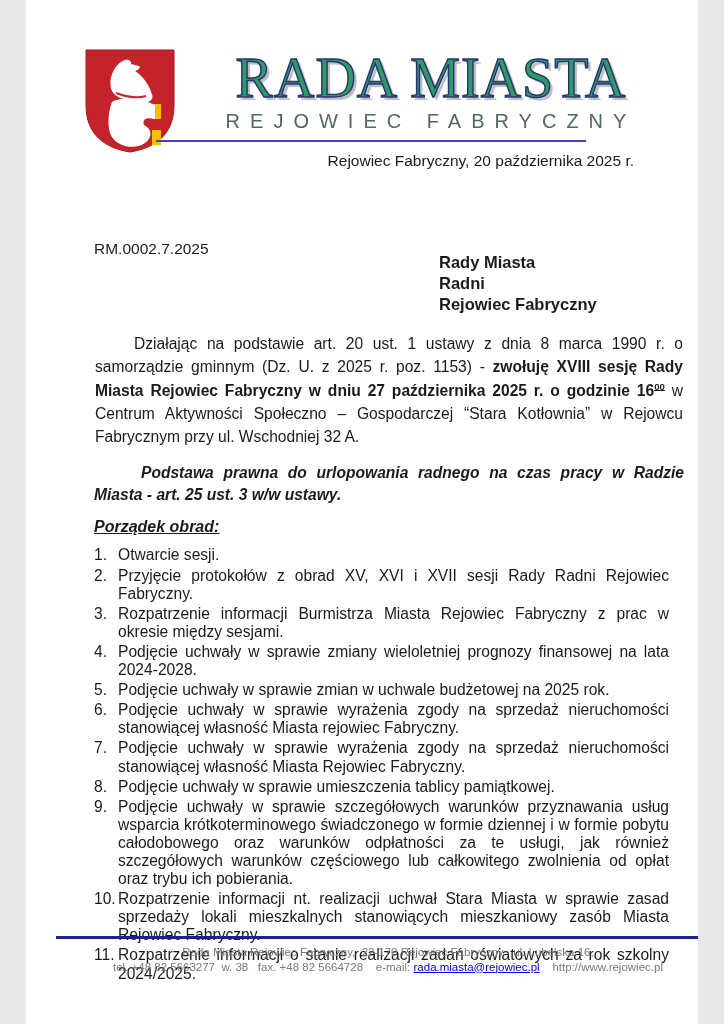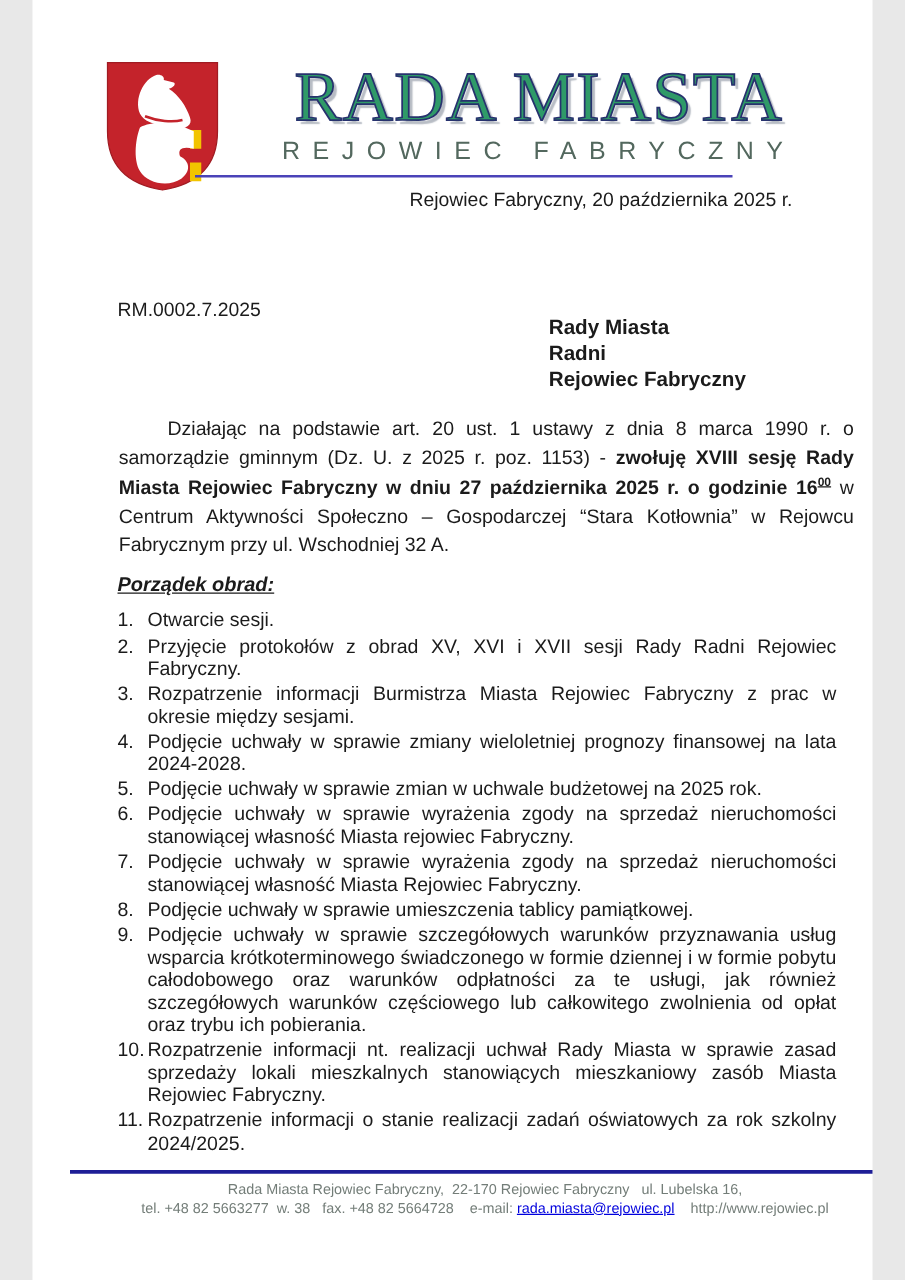--- a/index.html
+++ b/index.html
@@ -96,34 +96,35 @@
 
   <div class="addressee">
     <div>Rady Miasta</div>
     <div>Radni</div>
     <div>Rejowiec Fabryczny</div>
   </div>
 
   <div class="main">
     <p class="intro"><span>Działając na podstawie art. 20 ust. 1 ustawy z dnia 8 marca 1990 r. o samorządzie gminnym (Dz. U. z 2025 r. poz. 1153) - </span><span class="b">zwołuję XVIII sesję Rady Miasta Rejowiec Fabryczny w dniu 27 października 2025 r. o godzinie 16</span><sup class="b u">00</sup><span>  w Centrum Aktywności Społeczno – Gospodarczej “Stara Kotłownia” w Rejowcu Fabrycznym przy ul. Wschodniej 32 A.</span></p>
 
+    <p class="legal">Podstawa prawna do urlopowania radnego na czas pracy w Radzie Miasta - art. 25 ust. 3 w/w ustawy.</p>
 
     <div class="agenda-heading">Porządek obrad:</div>
 
     <ol class="agenda">
         <li>Otwarcie sesji.</li>
         <li>Przyjęcie protokołów z obrad XV, XVI i XVII sesji Rady Radni Rejowiec Fabryczny.</li>
         <li>Rozpatrzenie informacji Burmistrza Miasta Rejowiec Fabryczny z prac w okresie między sesjami.</li>
         <li>Podjęcie uchwały w sprawie zmiany wieloletniej prognozy finansowej na lata 2024-2028.</li>
         <li>Podjęcie uchwały w sprawie zmian w uchwale budżetowej na 2025 rok.</li>
         <li>Podjęcie uchwały w sprawie wyrażenia zgody na sprzedaż nieruchomości stanowiącej własność Miasta rejowiec Fabryczny.</li>
         <li>Podjęcie uchwały w sprawie wyrażenia zgody na sprzedaż nieruchomości stanowiącej własność Miasta Rejowiec Fabryczny.</li>
         <li>Podjęcie uchwały w sprawie umieszczenia tablicy pamiątkowej.</li>
         <li>Podjęcie uchwały w sprawie szczegółowych warunków przyznawania usług wsparcia krótkoterminowego świadczonego w formie dziennej i w formie pobytu całodobowego oraz warunków odpłatności za te usługi, jak również szczegółowych warunków częściowego lub całkowitego zwolnienia od opłat oraz trybu ich pobierania.</li>
-        <li>Rozpatrzenie informacji nt. realizacji uchwał Rady Miasta w sprawie zasad sprzedaży lokali mieszkalnych stanowiących mieszkaniowy zasób Miasta Rejowiec Fabryczny.</li>
+        <li>Rozpatrzenie informacji nt. realizacji uchwał Stara Miasta w sprawie zasad sprzedaży lokali mieszkalnych stanowiących mieszkaniowy zasób Miasta Rejowiec Fabryczny.</li>
         <li>Rozpatrzenie informacji o stanie realizacji zadań oświatowych za rok szkolny 2024/2025.</li>
       </ol>
   </div>
 
   <div class="footer">
     <div class="footer-rule"></div>
     <div class="footer-line">Rada Miasta Rejowiec Fabryczny,  22-170 Rejowiec Fabryczny   ul. Lubelska 16,</div>
     <div class="footer-line"><span>tel. +48 82 5663277  w. 38   fax. +48 82 5664728    e-mail: </span><a href="#" class="email-link">rada.miasta@rejowiec.pl</a><span>    http://www.rejowiec.pl</span></div>
   </div>
 

